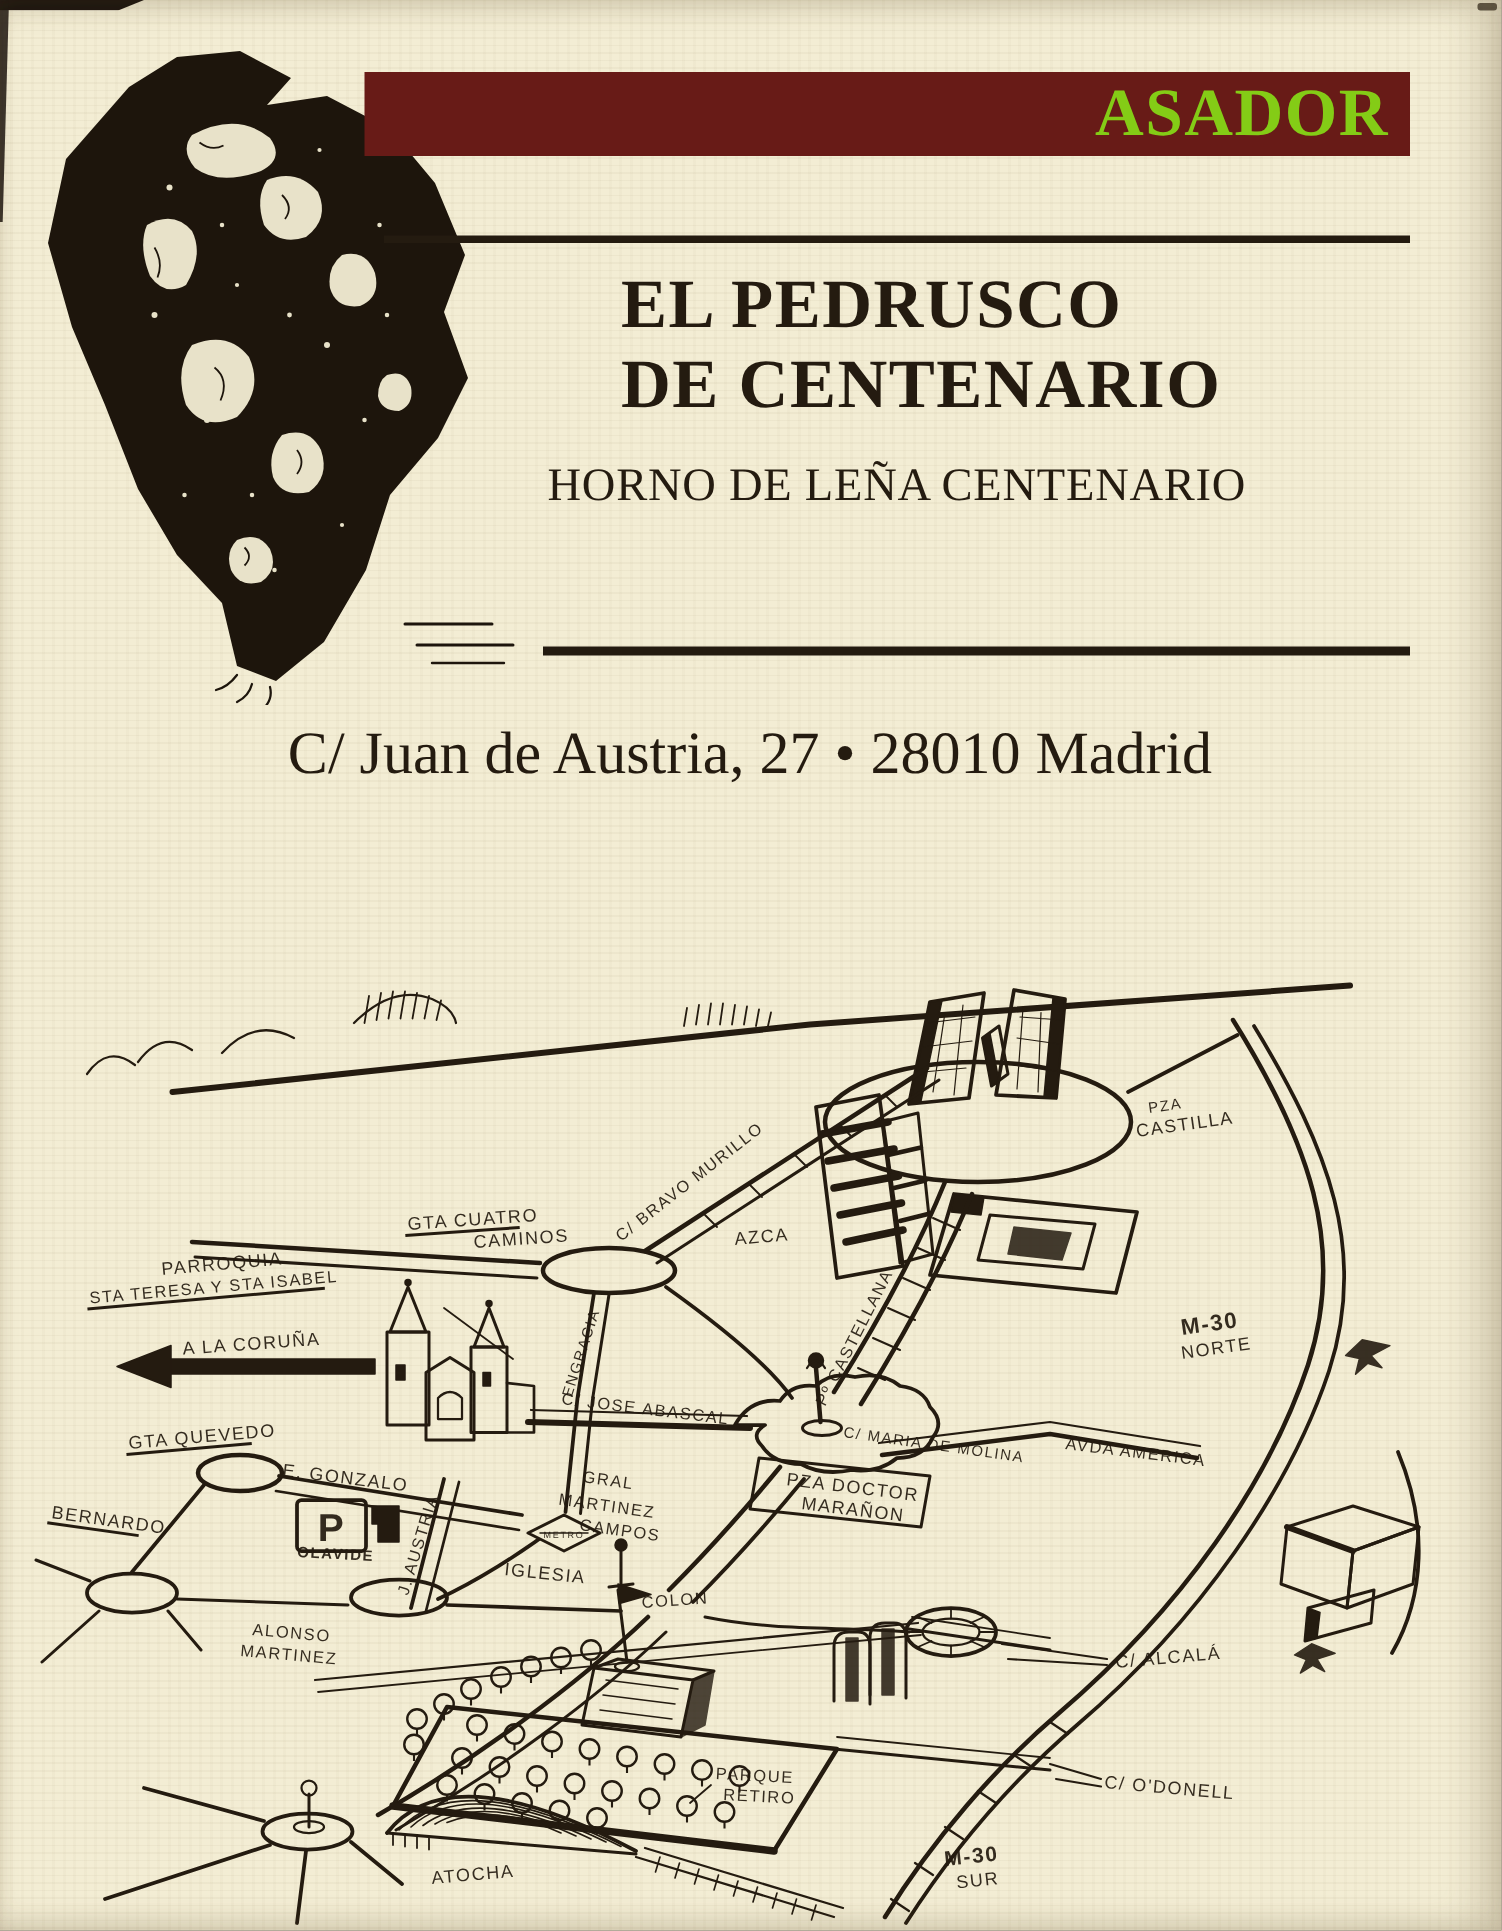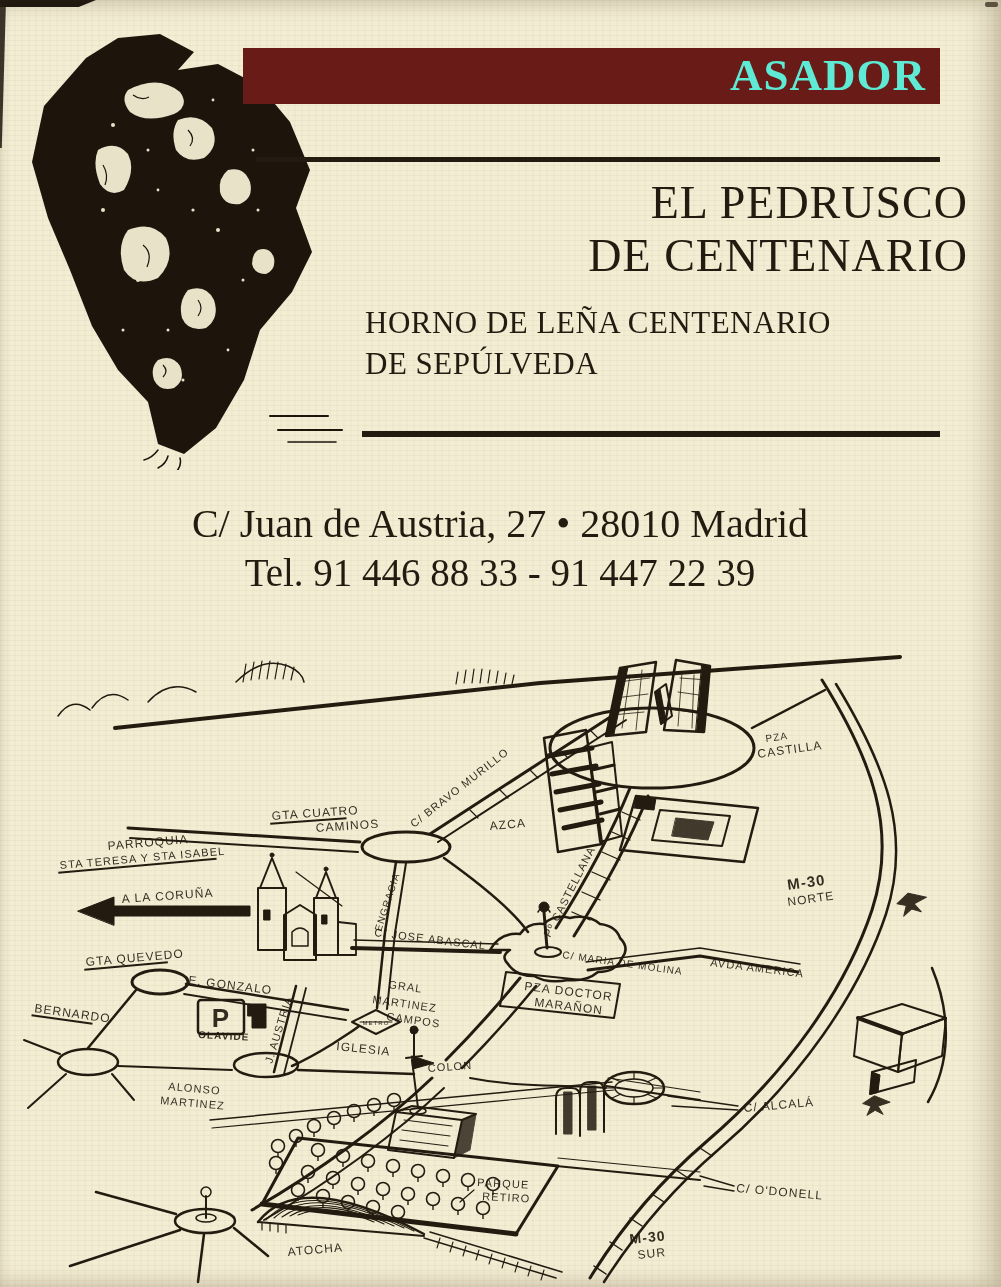--- a/index.html
+++ b/index.html
@@ -6,29 +6,29 @@
   .page{position:relative;width:1001px;height:1287px;overflow:hidden;
     background:#f3edd4;
     background-image:
       repeating-linear-gradient(180deg, rgba(120,100,60,.05) 0 1px, rgba(0,0,0,0) 1px 5px),
       repeating-linear-gradient(90deg, rgba(120,100,60,.03) 0 2px, rgba(0,0,0,0) 2px 7px);
     font-family:"Liberation Serif", serif; color:#241b10;}
   .page::after{content:"";position:absolute;inset:0;pointer-events:none;
     box-shadow:inset -16px 0 24px rgba(90,70,40,.20), inset 0 -6px 14px rgba(90,70,40,.10), inset 0 8px 12px rgba(90,70,40,.06);}
   .abs{position:absolute;}
   .banner{left:243px;top:48px;width:697px;height:56px;background:#681b17;
-    text-align:right;color:#5eead4;font-weight:700;font-size:45px;line-height:54px;
+    text-align:right;color:#84cc16;font-weight:700;font-size:45px;line-height:54px;
     letter-spacing:1px;padding-right:14px;box-sizing:border-box;}
   .website{left:266px;top:114px;width:690px;text-align:center;font-size:33px;letter-spacing:.5px;}
   .rule{background:#241b10;}
   .rule-top{left:256px;top:157px;width:684px;height:5px;}
   .rule-bottom{left:362px;top:431px;width:578px;height:6px;}
-  .title{left:428px;top:176px;width:540px;text-align:right;font-weight:400;font-size:46px;line-height:53px;letter-spacing:1px;}
+  .title{left:414px;top:176px;width:540px;text-align:left;font-weight:700;font-size:46px;line-height:53px;letter-spacing:1px;}
   .tagline{left:365px;top:302px;width:540px;text-align:left;font-size:31px;line-height:41px;letter-spacing:.5px;}
-  .address{left:60px;top:500px;width:880px;text-align:center;font-size:40px;}
+  .address{left:60px;top:478px;width:880px;text-align:center;font-size:40px;}
   .phone{left:60px;top:550px;width:880px;text-align:center;font-size:39px;}
   .rock{left:8px;top:30px;}
   .map{left:0;top:620px;}
   .map text{fill:#241b10;font-family:"Liberation Sans",sans-serif;letter-spacing:1.1px;opacity:.92;}
   .edge1{left:0;top:0;width:96px;height:7px;background:#1c1510;clip-path:polygon(0 0,100% 0,82% 100%,0 100%);}
   .edge2{left:0;top:0;width:6px;height:148px;background:#1c1510;clip-path:polygon(0 0,100% 0,30% 100%,0 100%);opacity:.85;}
   .edge3{left:985px;top:2px;width:13px;height:5px;background:#241b10;border-radius:2px;opacity:.7;}
 </style>
 </head>
 <body>
@@ -92,25 +92,23 @@
   <div class="abs banner">
     <span>ASADOR</span>
   </div>
   <div class="abs rule rule-top"></div>
   <div class="abs title">
     <div>EL PEDRUSCO</div>
     <div>DE CENTENARIO</div>
   </div>
   <div class="abs tagline">
     <div>HORNO DE LEÑA CENTENARIO</div>
-    <div>DE SEPÚLVEDA</div>
   </div>
   <div class="abs rule rule-bottom"></div>
   <div class="abs address">C/ Juan de Austria, 27 • 28010 Madrid</div>
-  <div class="abs phone">Tel. 91 446 88 33 - 91 447 22 39</div>
 
   <svg id="map-svg" class="abs map" width="1001" height="667" viewBox="0 0 1001 667">
     <g stroke="#241b10" fill="none" stroke-linecap="round" stroke-linejoin="round">
 
       <g>
         <path d="M115,108 L540,63 L900,37" stroke-width="4"></path>
         <path d="M58,96 q14,-20 32,-6" stroke-width="1.5"></path>
           <path d="M92,88 q16,-22 36,-8" stroke-width="1.5"></path>
         <path d="M148,82 q22,-24 48,-10" stroke-width="1.5"></path>
         <path d="M236,62 q26,-26 52,-16 q14,6 16,16" stroke-width="1.5"></path>

